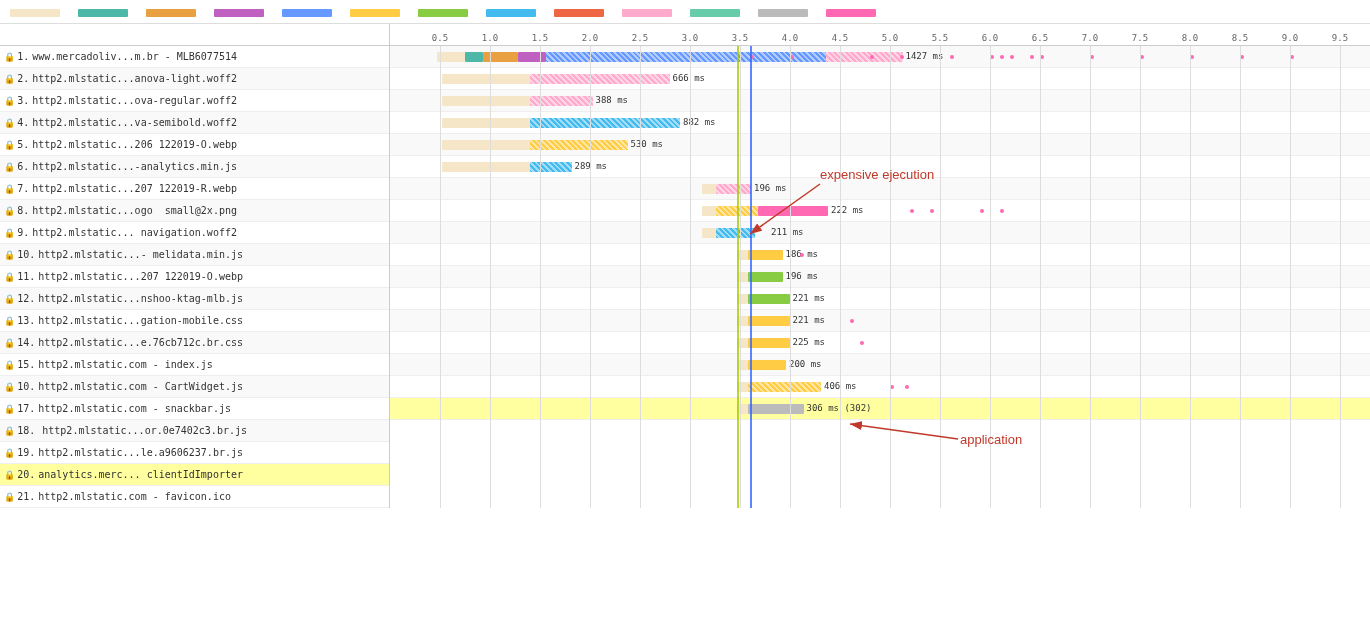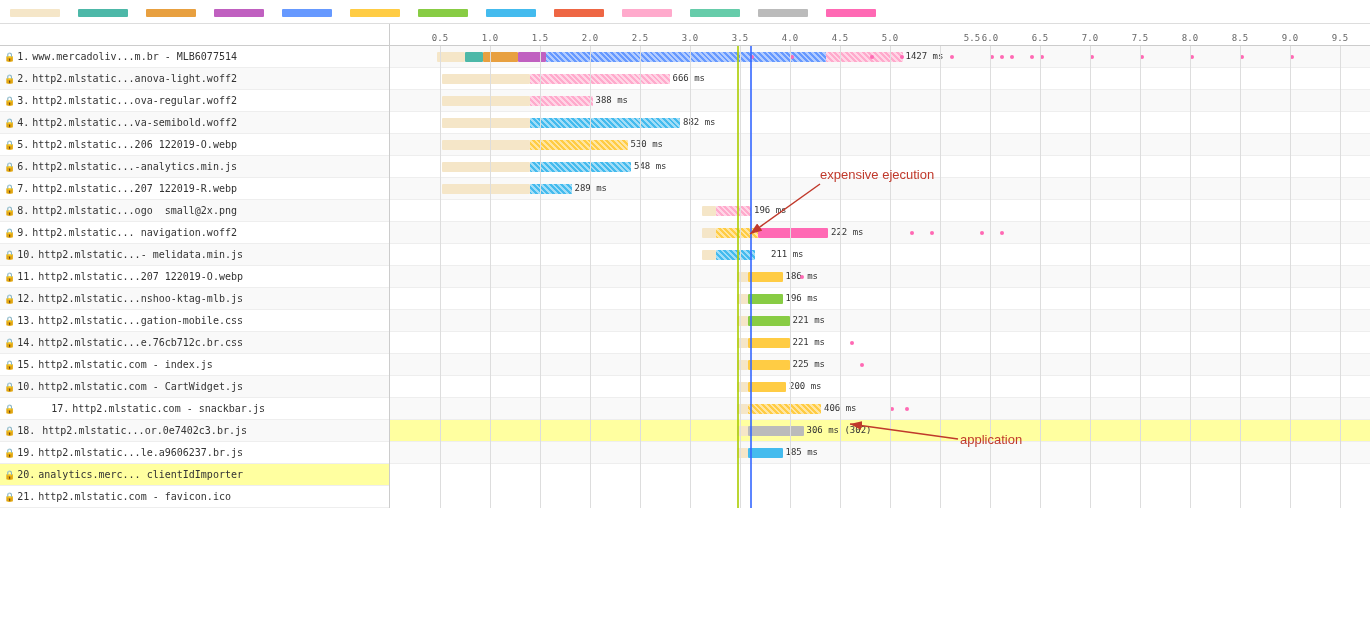--- a/index.html
+++ b/index.html
@@ -309,21 +309,21 @@
             <span style="margin-right: 3px; color: rgb(51, 51, 51); font-size: 10px; flex-shrink: 0;">15.</span>
             <span class="row-label">http2.mlstatic.com - index.js</span>
           </div>
           <div class="row">
             <span style="margin-right: 2px; font-size: 9px; flex-shrink: 0;">🔒</span>
             <span style="margin-right: 3px; color: rgb(51, 51, 51); font-size: 10px; flex-shrink: 0;">10.</span>
             <span class="row-label">http2.mlstatic.com - CartWidget.js</span>
           </div>
           <div class="row">
             <span style="margin-right: 2px; font-size: 9px; flex-shrink: 0;">🔒</span>
-            <span style="margin-right: 3px; color: rgb(51, 51, 51); font-size: 10px; flex-shrink: 0; margin-left: 34px;">17.</span>
+            <span style="margin-right: 3px; color: rgb(51, 51, 51); font-size: 10px; flex-shrink: 0;">17.</span>
             <span class="row-label">http2.mlstatic.com - snackbar.js</span>
           </div>
           <div class="row">
             <span style="margin-right: 2px; font-size: 9px; flex-shrink: 0;">🔒</span>
             <span style="margin-right: 7px; color: rgb(51, 51, 51); font-size: 10px; flex-shrink: 0;">18.</span>
             <span class="row-label">http2.mlstatic...or.0e7402c3.br.js</span>
           </div>
           <div class="row">
             <span style="margin-right: 2px; font-size: 9px; flex-shrink: 0;">🔒</span>
             <span style="margin-right: 3px; color: rgb(51, 51, 51); font-size: 10px; flex-shrink: 0;">19.</span>
@@ -347,21 +347,21 @@
           <span class="timeline-tick" style="left: 50px;">0.5</span>
           <span class="timeline-tick" style="left: 100px;">1.0</span>
           <span class="timeline-tick" style="left: 150px;">1.5</span>
           <span class="timeline-tick" style="left: 200px;">2.0</span>
           <span class="timeline-tick" style="left: 250px;">2.5</span>
           <span class="timeline-tick" style="left: 300px;">3.0</span>
           <span class="timeline-tick" style="left: 350px;">3.5</span>
           <span class="timeline-tick" style="left: 400px;">4.0</span>
           <span class="timeline-tick" style="left: 450px;">4.5</span>
           <span class="timeline-tick" style="left: 500px;">5.0</span>
-          <span class="timeline-tick" style="left: 550px; margin-left: 32px;">5.5</span>
+          <span class="timeline-tick" style="left: 550px;">5.5</span>
           <span class="timeline-tick" style="left: 600px;">6.0</span>
           <span class="timeline-tick" style="left: 650px;">6.5</span>
           <span class="timeline-tick" style="left: 700px;">7.0</span>
           <span class="timeline-tick" style="left: 750px;">7.5</span>
           <span class="timeline-tick" style="left: 800px;">8.0</span>
           <span class="timeline-tick" style="left: 850px;">8.5</span>
           <span class="timeline-tick" style="left: 900px;">9.0</span>
           <span class="timeline-tick" style="left: 950px;">9.5</span>
         </div>
       <div class="timeline-rows" id="timeline-rows" style="position: relative; width: 980px;">
@@ -425,25 +425,20 @@
             <div class="bar bar-striped" style="left: 139.5px; width: 150.5px; background-color: rgb(68, 187, 238);"></div>
             <span class="duration-label" style="left: 293px;">882 ms</span>
           </div>
           <div class="timeline-row" style="position: relative;">
             <div class="bar" style="left: 52px; width: 87.5px; background-color: rgb(245, 230, 200);"></div>
             <div class="bar bar-striped" style="left: 139.5px; width: 98px; background-color: rgb(255, 204, 68);"></div>
             <span class="duration-label" style="left: 240.5px;">530 ms</span>
           </div>
           <div class="timeline-row" style="position: relative;">
             <div class="bar" style="left: 52px; width: 87.5px; background-color: rgb(245, 230, 200);"></div>
-            <div class="bar bar-striped" style="left: 139.5px; width: 101.5px; background-color: rgb(68, 187, 238);"></div>
-            <span class="duration-label" style="left: 244px;">548 ms</span>
-          </div>
-          <div class="timeline-row" style="position: relative;">
-            <div class="bar" style="left: 52px; width: 87.5px; background-color: rgb(245, 230, 200);"></div>
             <div class="bar bar-striped" style="left: 139.5px; width: 42px; background-color: rgb(68, 187, 238);"></div>
             <span class="duration-label" style="left: 184.5px;">289 ms</span>
           </div>
           <div class="timeline-row" style="position: relative;">
             <div class="bar" style="left: 312px; width: 14px; background-color: rgb(245, 230, 200);"></div>
             <div class="bar bar-striped" style="left: 326px; width: 35px; background-color: rgb(255, 170, 204);"></div>
             <span class="duration-label" style="left: 364px;">196 ms</span>
           </div>
           <div class="timeline-row" style="position: relative;">
             <div class="bar" style="left: 312px; width: 14px; background-color: rgb(245, 230, 200);"></div>
@@ -498,25 +493,20 @@
             <div class="bar" style="left: 347px; width: 10.5px; background-color: rgb(245, 230, 200);"></div>
             <div class="bar bar-striped" style="left: 357.5px; width: 73.5px; background-color: rgb(255, 204, 68);"></div>
             <span class="duration-label" style="left: 434px;">406 ms</span>
             <div class="dot" style="left: 500px; background: rgb(255, 105, 180);"></div>
             <div class="dot" style="left: 515px; background: rgb(255, 105, 180);"></div>
           </div>
           <div class="timeline-row highlighted" style="position: relative;">
             <div class="bar" style="left: 347px; width: 10.5px; background-color: rgb(245, 230, 200);"></div>
             <div class="bar" style="left: 357.5px; width: 56px; background-color: rgb(187, 187, 187);"></div>
             <span class="duration-label" style="left: 416.5px;">306 ms (302)</span>
-          </div>
-          <div class="timeline-row" style="position: relative;">
-            <div class="bar" style="left: 347px; width: 10.5px; background-color: rgb(245, 230, 200);"></div>
-            <div class="bar" style="left: 357.5px; width: 35px; background-color: rgb(68, 187, 238);"></div>
-            <span class="duration-label" style="left: 395.5px;">185 ms</span>
           </div>
         </div>
     <svg style="position: absolute; top: 0px; left: 0px; width: 100%; height: 100%; pointer-events: none; z-index: 30; overflow: visible;">
           <defs>
             <marker id="arrowhead" markerWidth="8" markerHeight="6" refX="8" refY="3" orient="auto">
               <polygon points="0 0, 8 3, 0 6" fill="#c0392b"></polygon>
             </marker>
           </defs>
           <g>
             <text x="430" y="155" fill="#c0392b" font-size="13" font-family="sans-serif">expensive ejecution</text>

